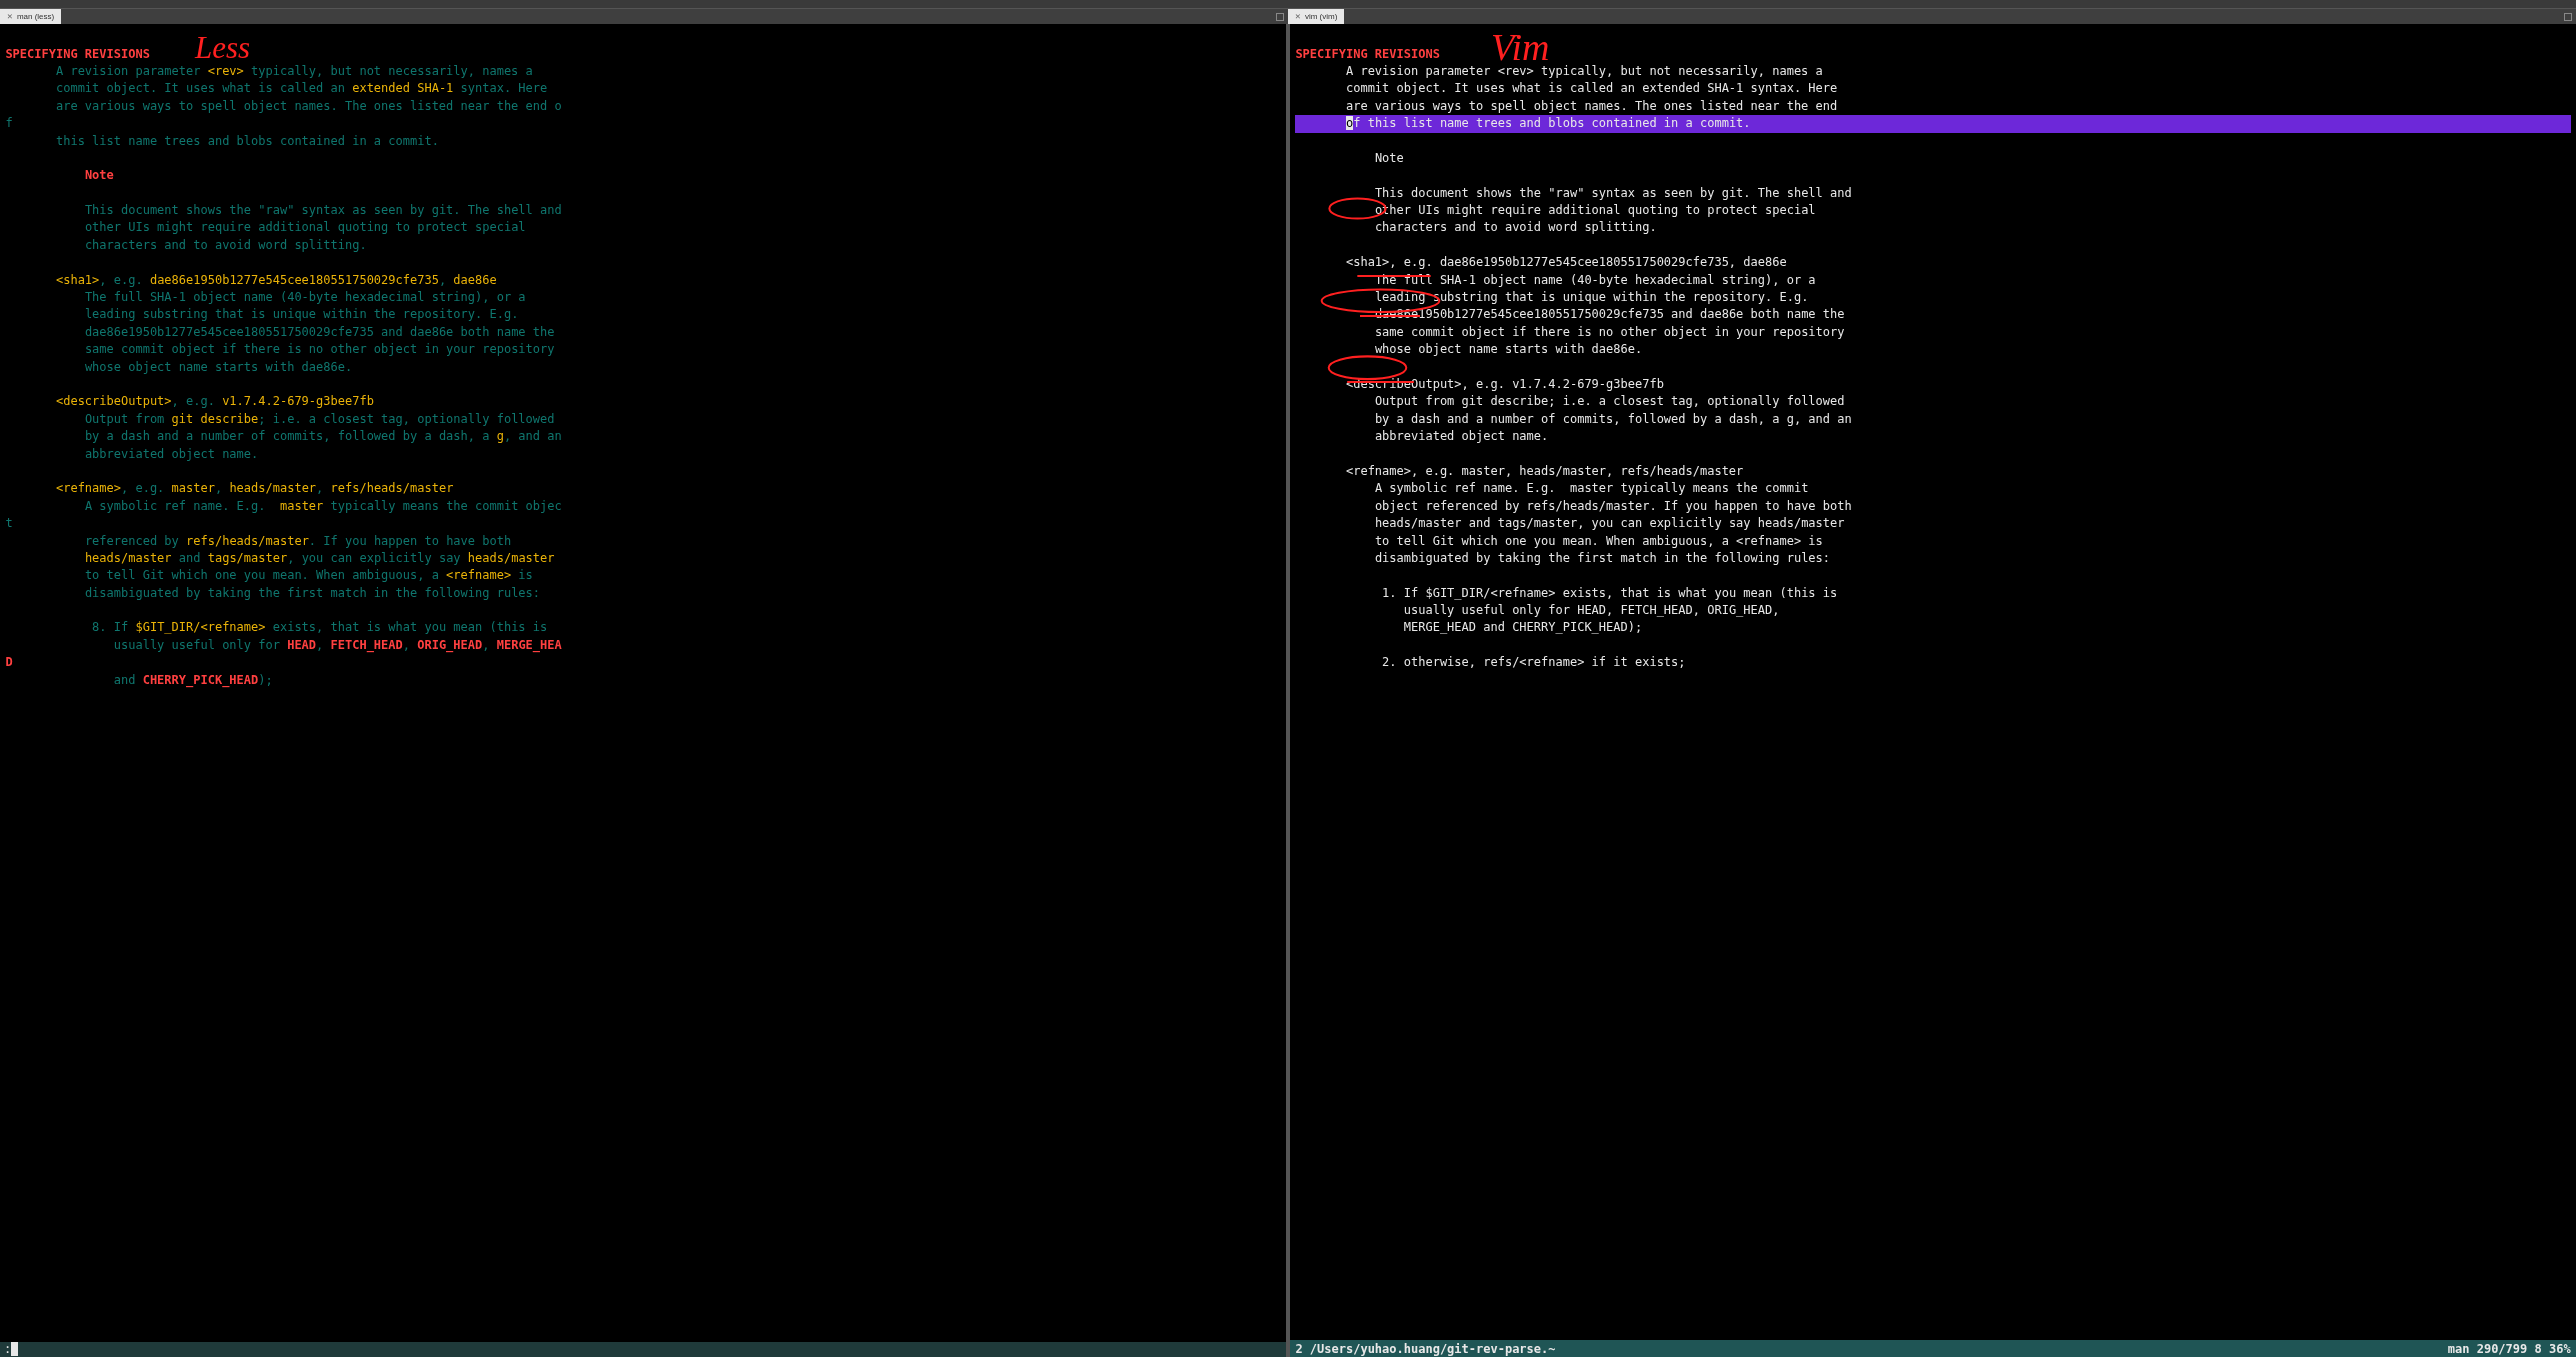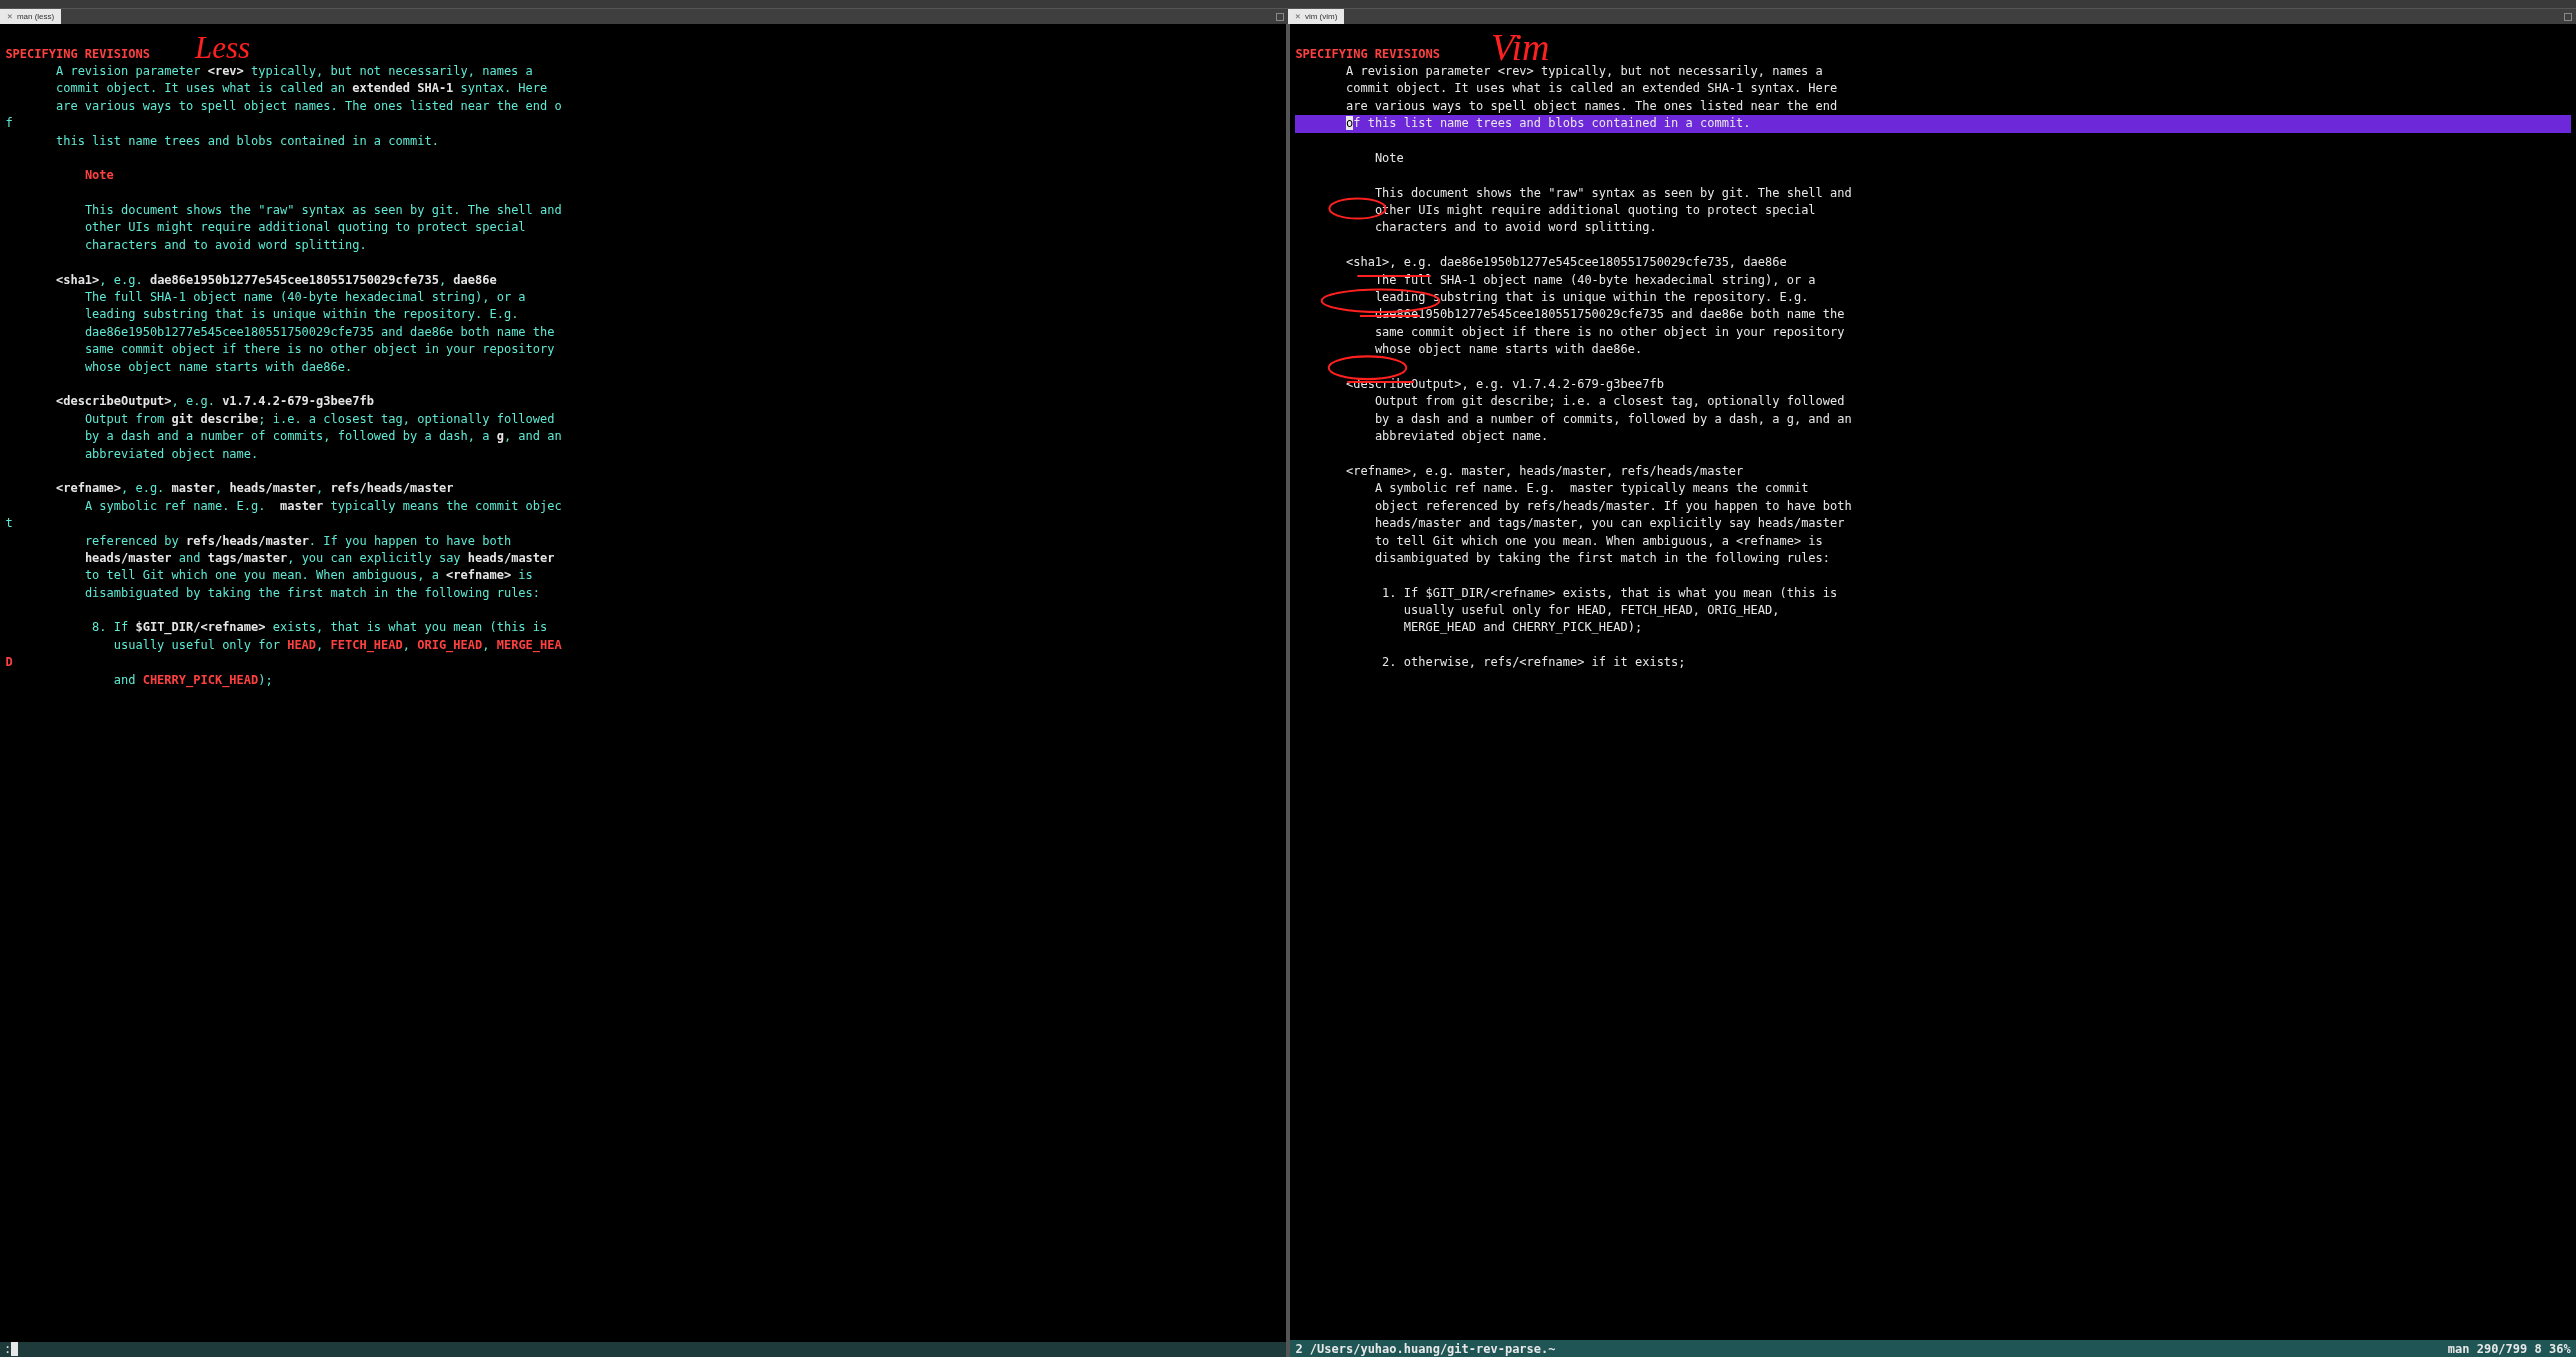--- a/index.html
+++ b/index.html
@@ -15,23 +15,23 @@
   .tab-half .mini-btn { margin-left: auto; margin-right: 4px; width: 8px; height: 8px; border: 0.7px solid #888; }
 
   .panes { flex: 1; display: flex; min-height: 0; }
   .pane { flex: 1; background: #000; display: flex; flex-direction: column; min-width: 0; }
   .divider { width: 4px; background: #555; }
 
   .content { flex: 1; padding: 4px 5.4px 0 5.4px; font-size: 12px; line-height: 1.45; white-space: pre-wrap; color: #e8e8e8; overflow: hidden; }
 
   
   .heading-red { color: #ff4040; font-weight: bold; }
-  .bold-green { color: #e5e5e5; font-weight: bold; }
+  .bold-green { color: #eab308; font-weight: normal; }
   .bold-red   { color: #ff4040; font-weight: bold; }
-  .plain { color: #5eead4; }
+  .plain { color: #0f766e; }
 
   
   .vim-plain { color: #e8e8e8; }
   .vim-highlight-line { background: #6d28d9; display: block; }
   .vim-cursor { background: #e8e8e8; color: #000; }
 
   .less-prompt { background: #1f3a3a; color: #e8e8e8; padding: 0.7px 4px; font-size: 12px; }
   .vim-status { background: #1f5555; color: #e8e8e8; font-weight: bold; padding: 1.3px 5.4px; font-size: 12px; display: flex; margin-top: 18px; }
   .vim-status .left { flex: 1; }
   .vim-status .right { }

